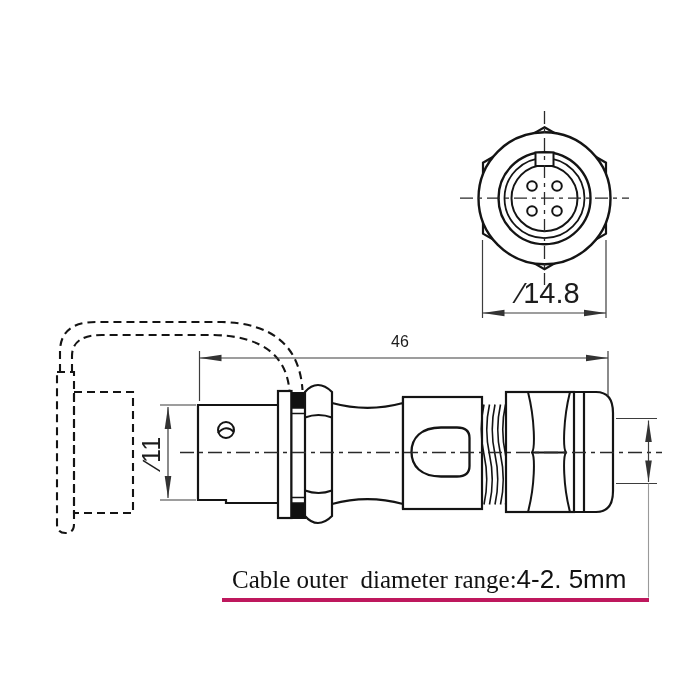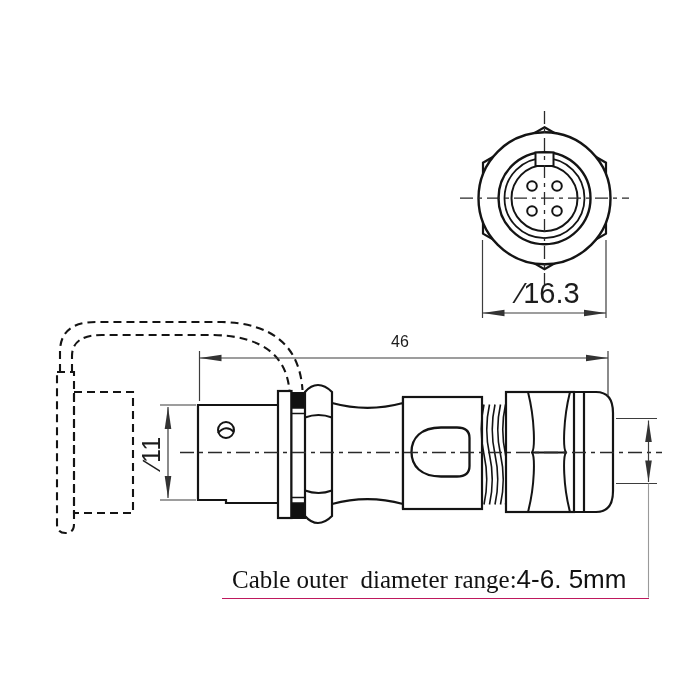--- a/index.html
+++ b/index.html
@@ -4,21 +4,21 @@
 <style>
   html,body{margin:0;padding:0;background:#ffffff;}
   #canvas{position:relative;width:700px;height:700px;background:#ffffff;overflow:hidden;
           font-family:"Liberation Sans",sans-serif;}
   svg{position:absolute;left:0;top:0;}
   .dimlabel{position:absolute;color:#1c1c1c;white-space:pre;}
   .lbl-46{left:400px;top:342px;transform:translate(-50%,-50%);font-size:16px;}
   .lbl-d148{left:549px;top:293px;transform:translate(-50%,-50%);font-size:29px;}
   .lbl-d11{left:151px;top:452px;transform:translate(-50%,-50%) rotate(-90deg);font-size:25px;}
   .caption{position:absolute;left:222px;top:561px;width:427px;height:37px;
-           border-bottom:1px solid #be185d;display:flex;align-items:center;
+           border-bottom:4px solid #be185d;display:flex;align-items:center;
            background:transparent;}
   .caption .serif{font-family:"Liberation Serif",serif;font-size:25px;color:#111;white-space:pre;padding-left:10px;}
   .caption .sans{font-family:"Liberation Sans",sans-serif;font-size:26px;color:#111;white-space:pre;}
 </style>
 </head>
 <body>
 
 <div id="canvas">
 
 <svg width="700" height="700" viewBox="0 0 700 700">
@@ -112,22 +112,22 @@
     <path d="M 616,483.5 H 657"></path>
     <path d="M 648.5,420.5 V 482"></path>
     <polygon points="648.5,420.5 645.2,442 651.8,442" fill="#333" stroke="none"></polygon>
     <polygon points="648.5,482 645.2,460.5 651.8,460.5" fill="#333" stroke="none"></polygon>
     <path d="M 648.5,483.5 V 597.5" stroke="#9a9a9a" stroke-width="1.1"></path>
   </g>
 </svg>
 
   <div class="dimlabel lbl-46">46</div>
 
-  <div class="dimlabel lbl-d148">∕16.3</div>
+  <div class="dimlabel lbl-d148">∕14.8</div>
 
   <div class="dimlabel lbl-d11">∕11</div>
 
   <div class="caption">
     <span class="serif">Cable outer  diameter range:</span>
-      <span class="sans">4-6. 5mm</span>
+      <span class="sans">4-2. 5mm</span>
   </div>
 
 </div>
 
 </body></html>

